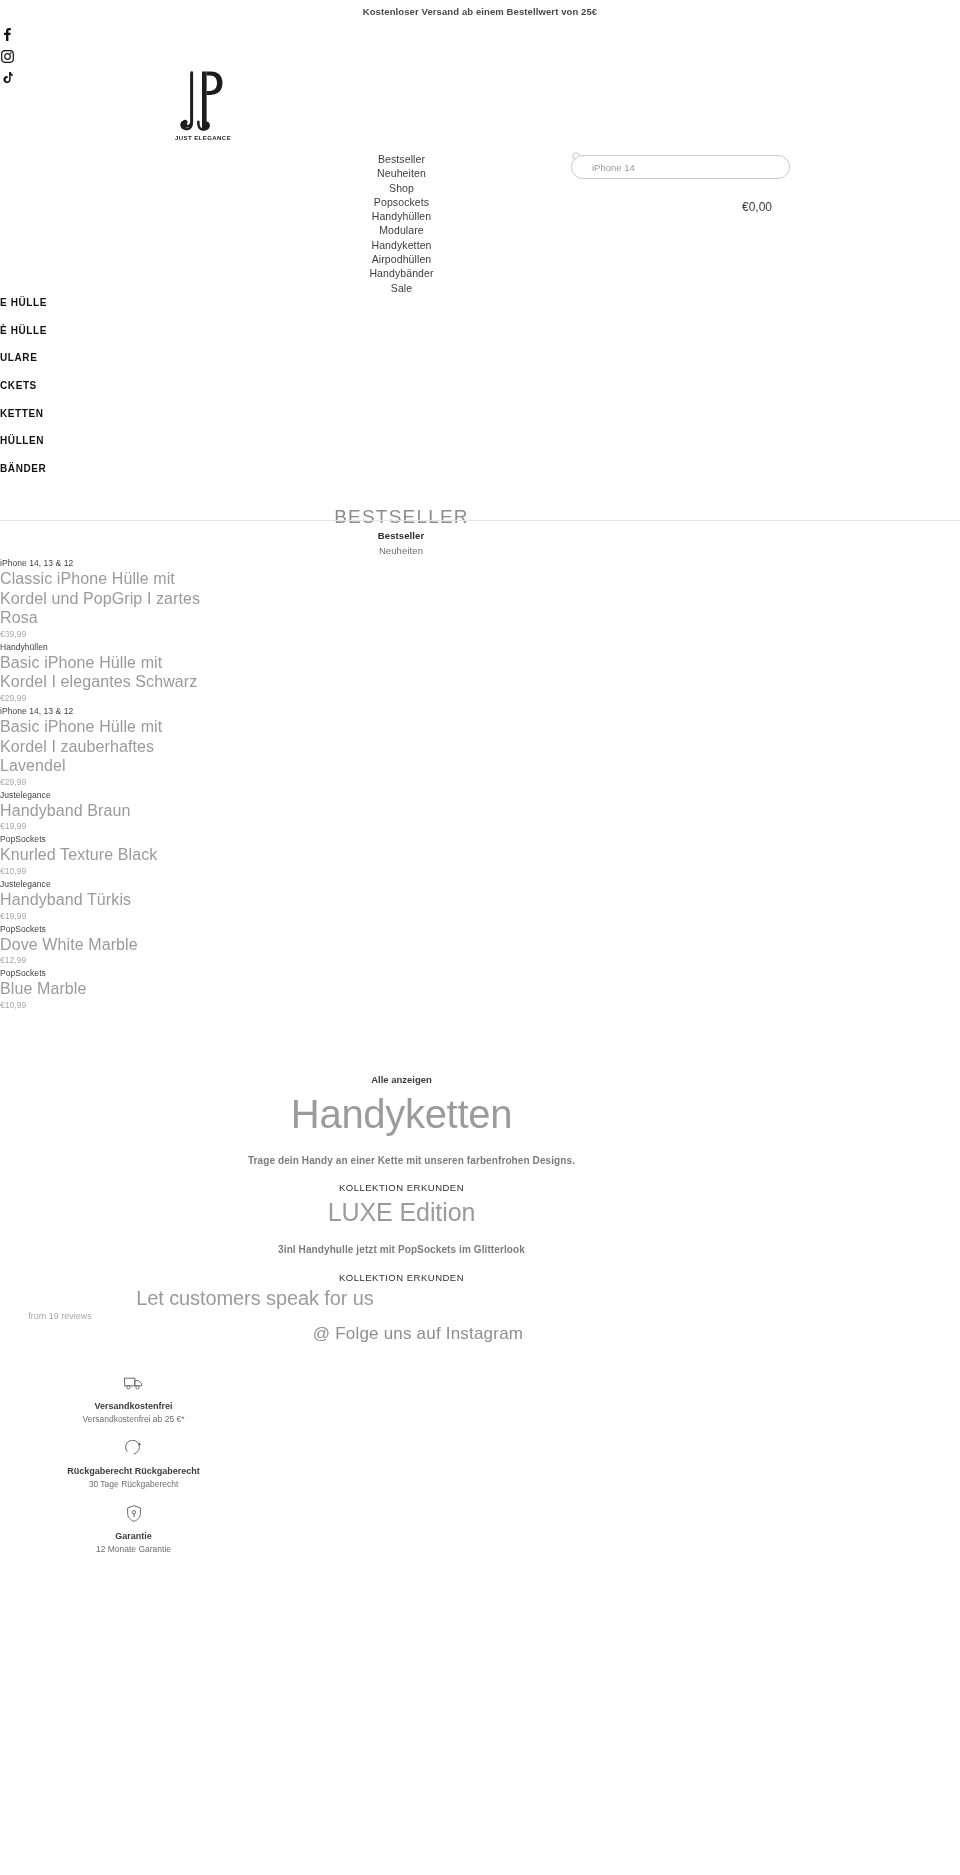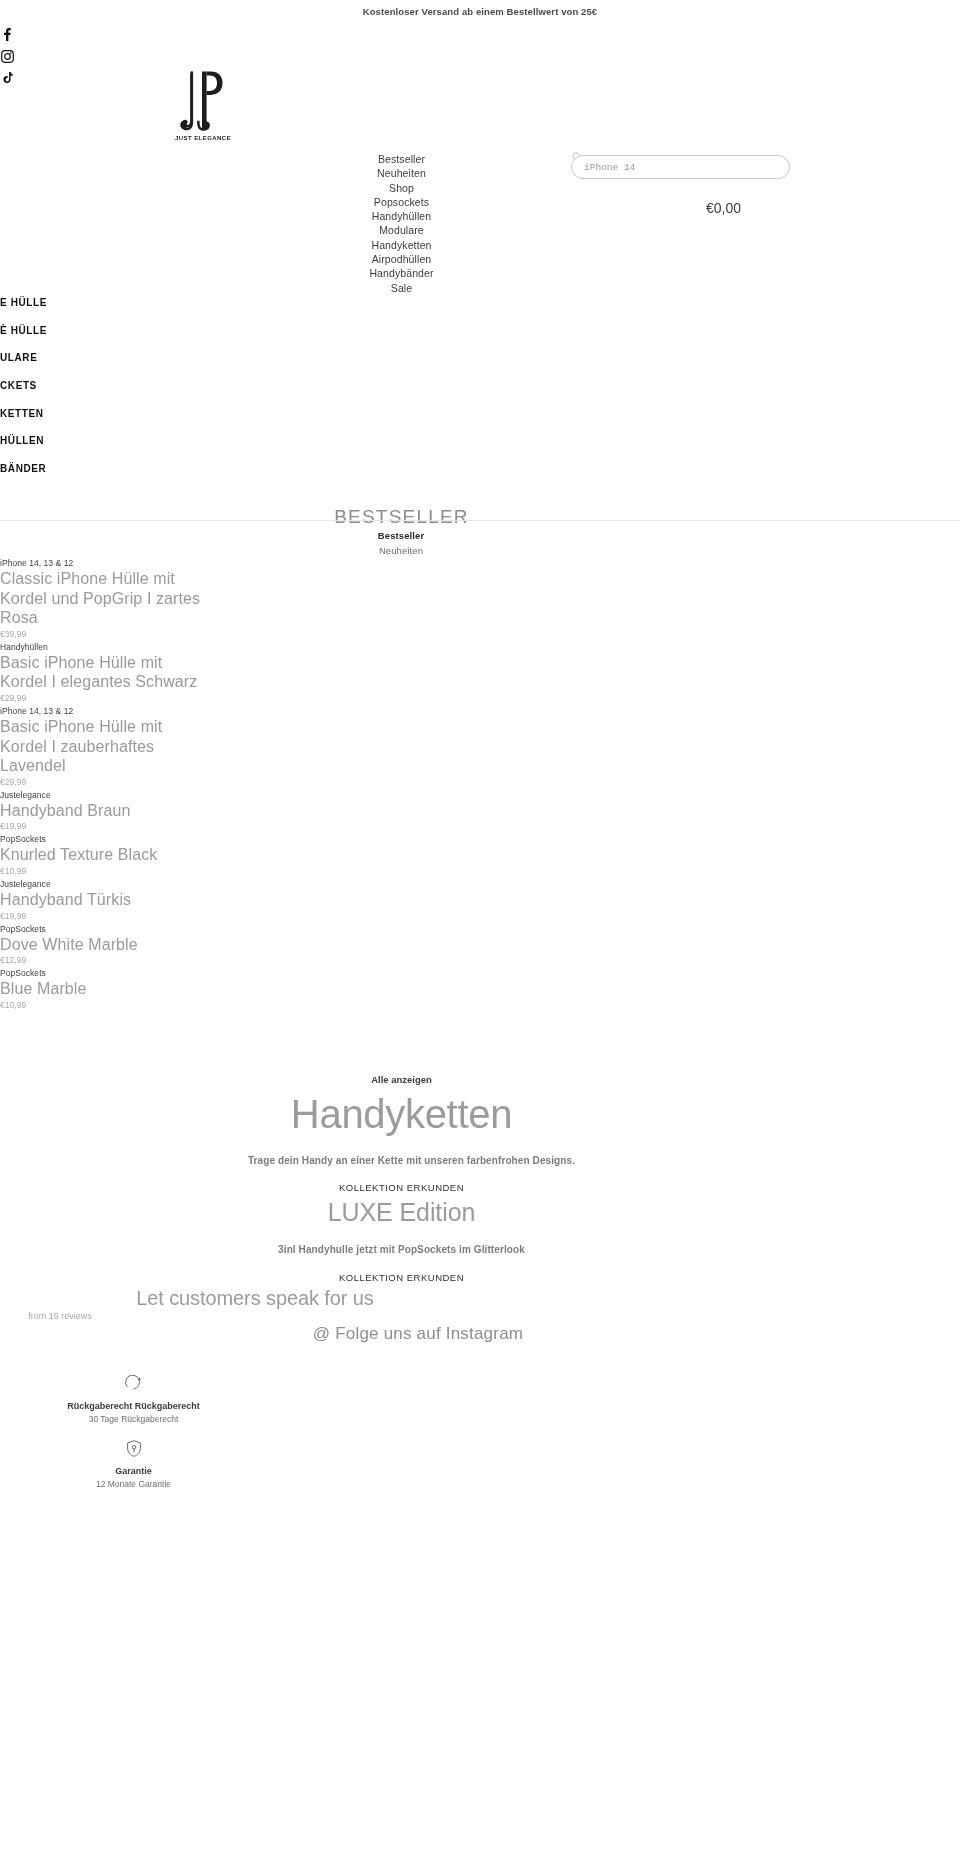--- a/index.html
+++ b/index.html
@@ -58,32 +58,32 @@
   
   .search-box {
     position: absolute; left: 571px; top: 155px;
     width: 219px; height: 24px;
     border: 1px solid #c9c9c9; border-radius: 14px;
     background: #fff;
   }
   .search-box input {
     width: 100%; height: 100%;
     border: 0; outline: 0; background: transparent;
-    padding: 0 12px;
-    font-family: Liberation Mono, monospace;
+    padding: 0 20px;
+    font-family: Liberation Sans, sans-serif;
     font-size: 9.5px; color: #555;
   }
   .search-box input::placeholder { color: #9a9a9a; }
   .search-glyph {
     position: absolute; left: 572px; top: 152px;
     width: 10px; height: 10px; color: #b9b9b9; font-size: 9px;
   }
   .cart-total {
-    position: absolute; left: 706px; top: 200px;
-    font-size: 14px; color: #3c3c3c;
+    position: absolute; left: 742px; top: 200px;
+    font-size: 12px; color: #3c3c3c;
   }
 
   
   .catrail { position: absolute; left: 0; top: 296px; width: 120px; }
   .catrail a {
     display: block;
     font-size: 10px; font-weight: 700; color: #111; letter-spacing: .6px;
     text-decoration: none;
     height: 27.7px; line-height: 13px;
     white-space: nowrap;
@@ -312,20 +312,32 @@
   <div class="promo promo-cta" style="top:1272px;">KOLLEKTION ERKUNDEN</div>
 
   <div class="reviews-title">Let customers speak for us</div>
   <div class="reviews-count">from 19 reviews</div>
 
   <div class="insta">@ Folge uns auf Instagram</div>
 
   <div class="badges">
     <div class="badge">
       <div class="badge-ic">
+        <svg width="19" height="16" viewBox="0 0 19 16" aria-hidden="true">
+          <rect x="0.6" y="3.2" width="10.2" height="7.6" fill="none" stroke="#6b6b6b" stroke-width="1"></rect>
+          <path d="M10.8 5.6h3.6l3.2 3v2.2h-6.8z" fill="none" stroke="#6b6b6b" stroke-width="1"></path>
+          <circle cx="4.4" cy="12.3" r="1.7" fill="none" stroke="#6b6b6b" stroke-width="1"></circle>
+          <circle cx="13.6" cy="12.3" r="1.7" fill="none" stroke="#6b6b6b" stroke-width="1"></circle>
+        </svg>
+      </div>
+      <div class="badge-t">Versandkostenfrei</div>
+      <div class="badge-d">Versandkostenfrei ab 25 €*</div>
+    </div>
+    <div class="badge">
+      <div class="badge-ic">
         <svg width="18" height="16" viewBox="0 0 18 16" aria-hidden="true">
           <path d="M2 11.5A7 7 0 1 1 9 14" fill="none" stroke="#6b6b6b" stroke-width="1" stroke-linecap="round"></path>
           <path d="M14.5 2.2l1.6 2.8-3.2.3z" fill="#6b6b6b"></path>
         </svg>
       </div>
       <div class="badge-t">Rückgaberecht Rückgaberecht</div>
       <div class="badge-d">30 Tage Rückgaberecht</div>
     </div>
     <div class="badge">
       <div class="badge-ic">

